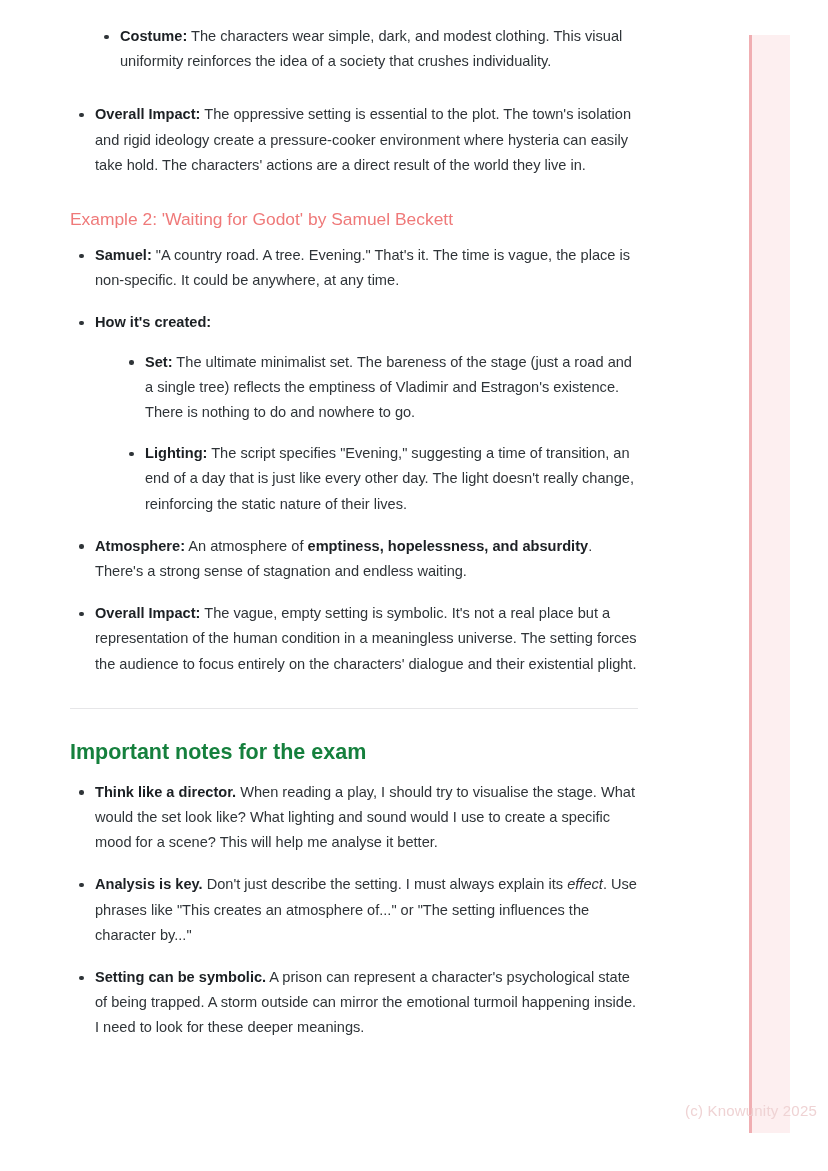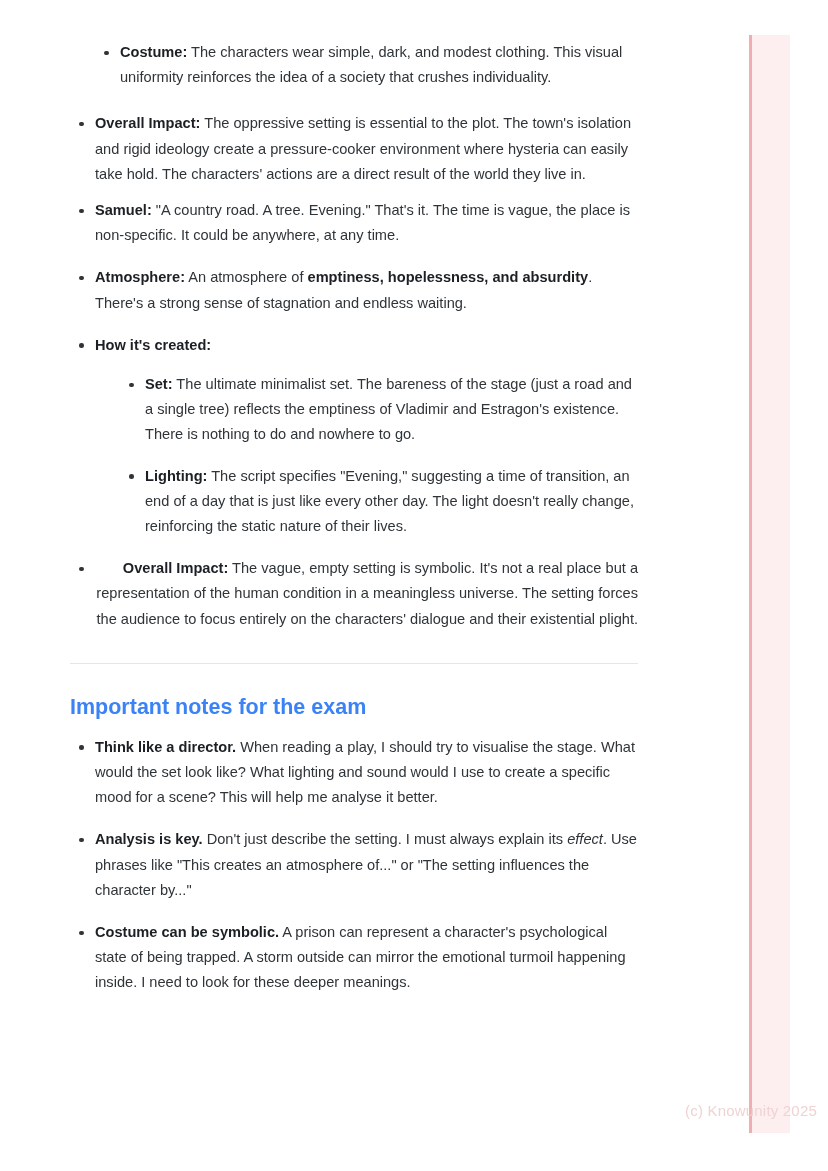--- a/index.html
+++ b/index.html
@@ -26,21 +26,21 @@
     height: 1098px;
     background: #fdeff0;
     border-left: 3px solid #f0aeb2;
     box-sizing: border-box;
   }
 
   
   .content {
     position: absolute;
     left: 70px;
-    top: 40px;
+    top: 24px;
     width: 568px;
   }
 
   ul {
     list-style: none;
     margin: 0;
     padding: 0;
   }
 
   li {
@@ -82,21 +82,21 @@
   
   .heading-section {
     color: #ef7979;
     font-size: 17.4px;
     font-weight: normal;
     line-height: 26px;
     margin: 0;
     padding-top: 28px;
   }
   .heading-major {
-    color: #3b82f6;
+    color: #15803d;
     font-size: 21.5px;
     font-weight: bold;
     line-height: 30px;
     margin: 0;
     padding-top: 28px;
   }
 
   
   .divider {
     height: 1px;
@@ -124,56 +124,57 @@
 
 <div class="content">
 
   <ul class="nested" style="margin-top:0;padding-left:25px;">
     <li>
       <span class="bullet"></span>
       <b>Costume:</b><span> The characters wear simple, dark, and modest clothing. This visual uniformity reinforces the idea of a society that crushes individuality.</span>
     </li>
   </ul>
 
-  <ul class="list-block" style="margin-top:21px;">
+  <ul class="list-block" style="margin-top:28px;">
     <li>
       <span class="bullet"></span>
       <b>Overall Impact:</b><span> The oppressive setting is essential to the plot. The town's isolation and rigid ideology create a pressure-cooker environment where hysteria can easily take hold. The characters' actions are a direct result of the world they live in.</span>
     </li>
   </ul>
 
+  <h2 class="heading-section">Example 2: 'Waiting for Godot' by Samuel Beckett</h2>
 
   <ul class="list-block">
 
     <li>
       <span class="bullet"></span>
       <b>Samuel:</b><span> "A country road. A tree. Evening." That's it. The time is vague, the place is non-specific. It could be anywhere, at any time.</span>
-    </li>
-
-    <li>
-      <span class="bullet"></span>
-      <b>Atmosphere:</b><span> An atmosphere of </span><b>emptiness, hopelessness, and absurdity</b><span>. There's a strong sense of stagnation and endless waiting.</span>
     </li>
 
     <li>
       <span class="bullet"></span>
       <b>How it's created:</b>
       <ul class="nested">
         <li>
           <span class="bullet"></span>
           <b>Set:</b><span> The ultimate minimalist set. The bareness of the stage (just a road and a single tree) reflects the emptiness of Vladimir and Estragon's existence. There is nothing to do and nowhere to go.</span>
         </li>
         <li>
           <span class="bullet"></span>
           <b>Lighting:</b><span> The script specifies "Evening," suggesting a time of transition, an end of a day that is just like every other day. The light doesn't really change, reinforcing the static nature of their lives.</span>
         </li>
       </ul>
     </li>
 
-    <li style="margin-top:6px;text-align:right;">
+    <li>
+      <span class="bullet"></span>
+      <b>Atmosphere:</b><span> An atmosphere of </span><b>emptiness, hopelessness, and absurdity</b><span>. There's a strong sense of stagnation and endless waiting.</span>
+    </li>
+
+    <li style="margin-top:6px;">
       <span class="bullet"></span>
       <b>Overall Impact:</b><span> The vague, empty setting is symbolic. It's not a real place but a representation of the human condition in a meaningless universe. The setting forces the audience to focus entirely on the characters' dialogue and their existential plight.</span>
     </li>
 
   </ul>
 
   <hr class="divider">
 
   <h2 class="heading-major">Important notes for the exam</h2>
 
@@ -184,20 +185,20 @@
       <b>Think like a director.</b><span> When reading a play, I should try to visualise the stage. What would the set look like? What lighting and sound would I use to create a specific mood for a scene? This will help me analyse it better.</span>
     </li>
 
     <li>
       <span class="bullet"></span>
       <b>Analysis is key.</b><span> Don't just describe the setting. I must always explain its </span><i>effect</i><span>. Use phrases like "This creates an atmosphere of..." or "The setting influences the character by..."</span>
     </li>
 
     <li>
       <span class="bullet"></span>
-      <b>Costume can be symbolic.</b><span> A prison can represent a character's psychological state of being trapped. A storm outside can mirror the emotional turmoil happening inside. I need to look for these deeper meanings.</span>
+      <b>Setting can be symbolic.</b><span> A prison can represent a character's psychological state of being trapped. A storm outside can mirror the emotional turmoil happening inside. I need to look for these deeper meanings.</span>
     </li>
 
   </ul>
 
 </div>
 
 <div class="watermark">(c) Knowunity 2025</div>
 
 </body></html>

